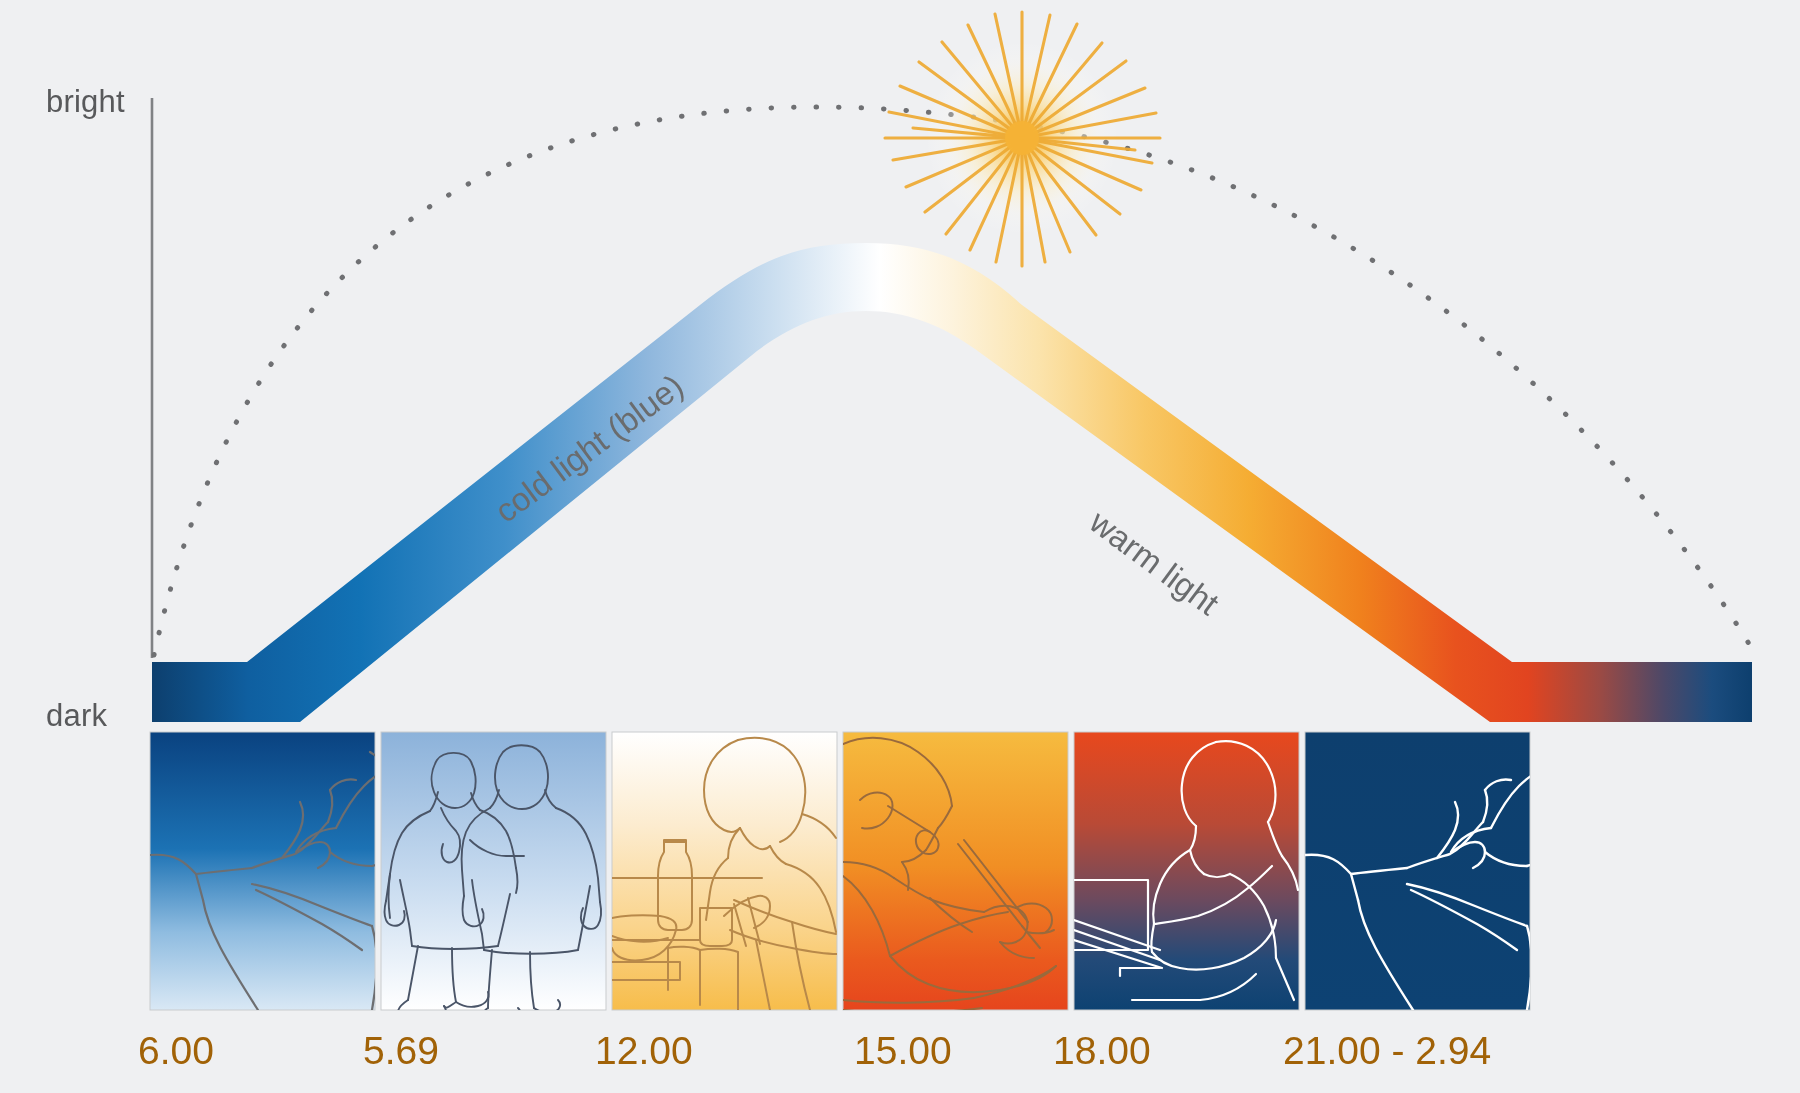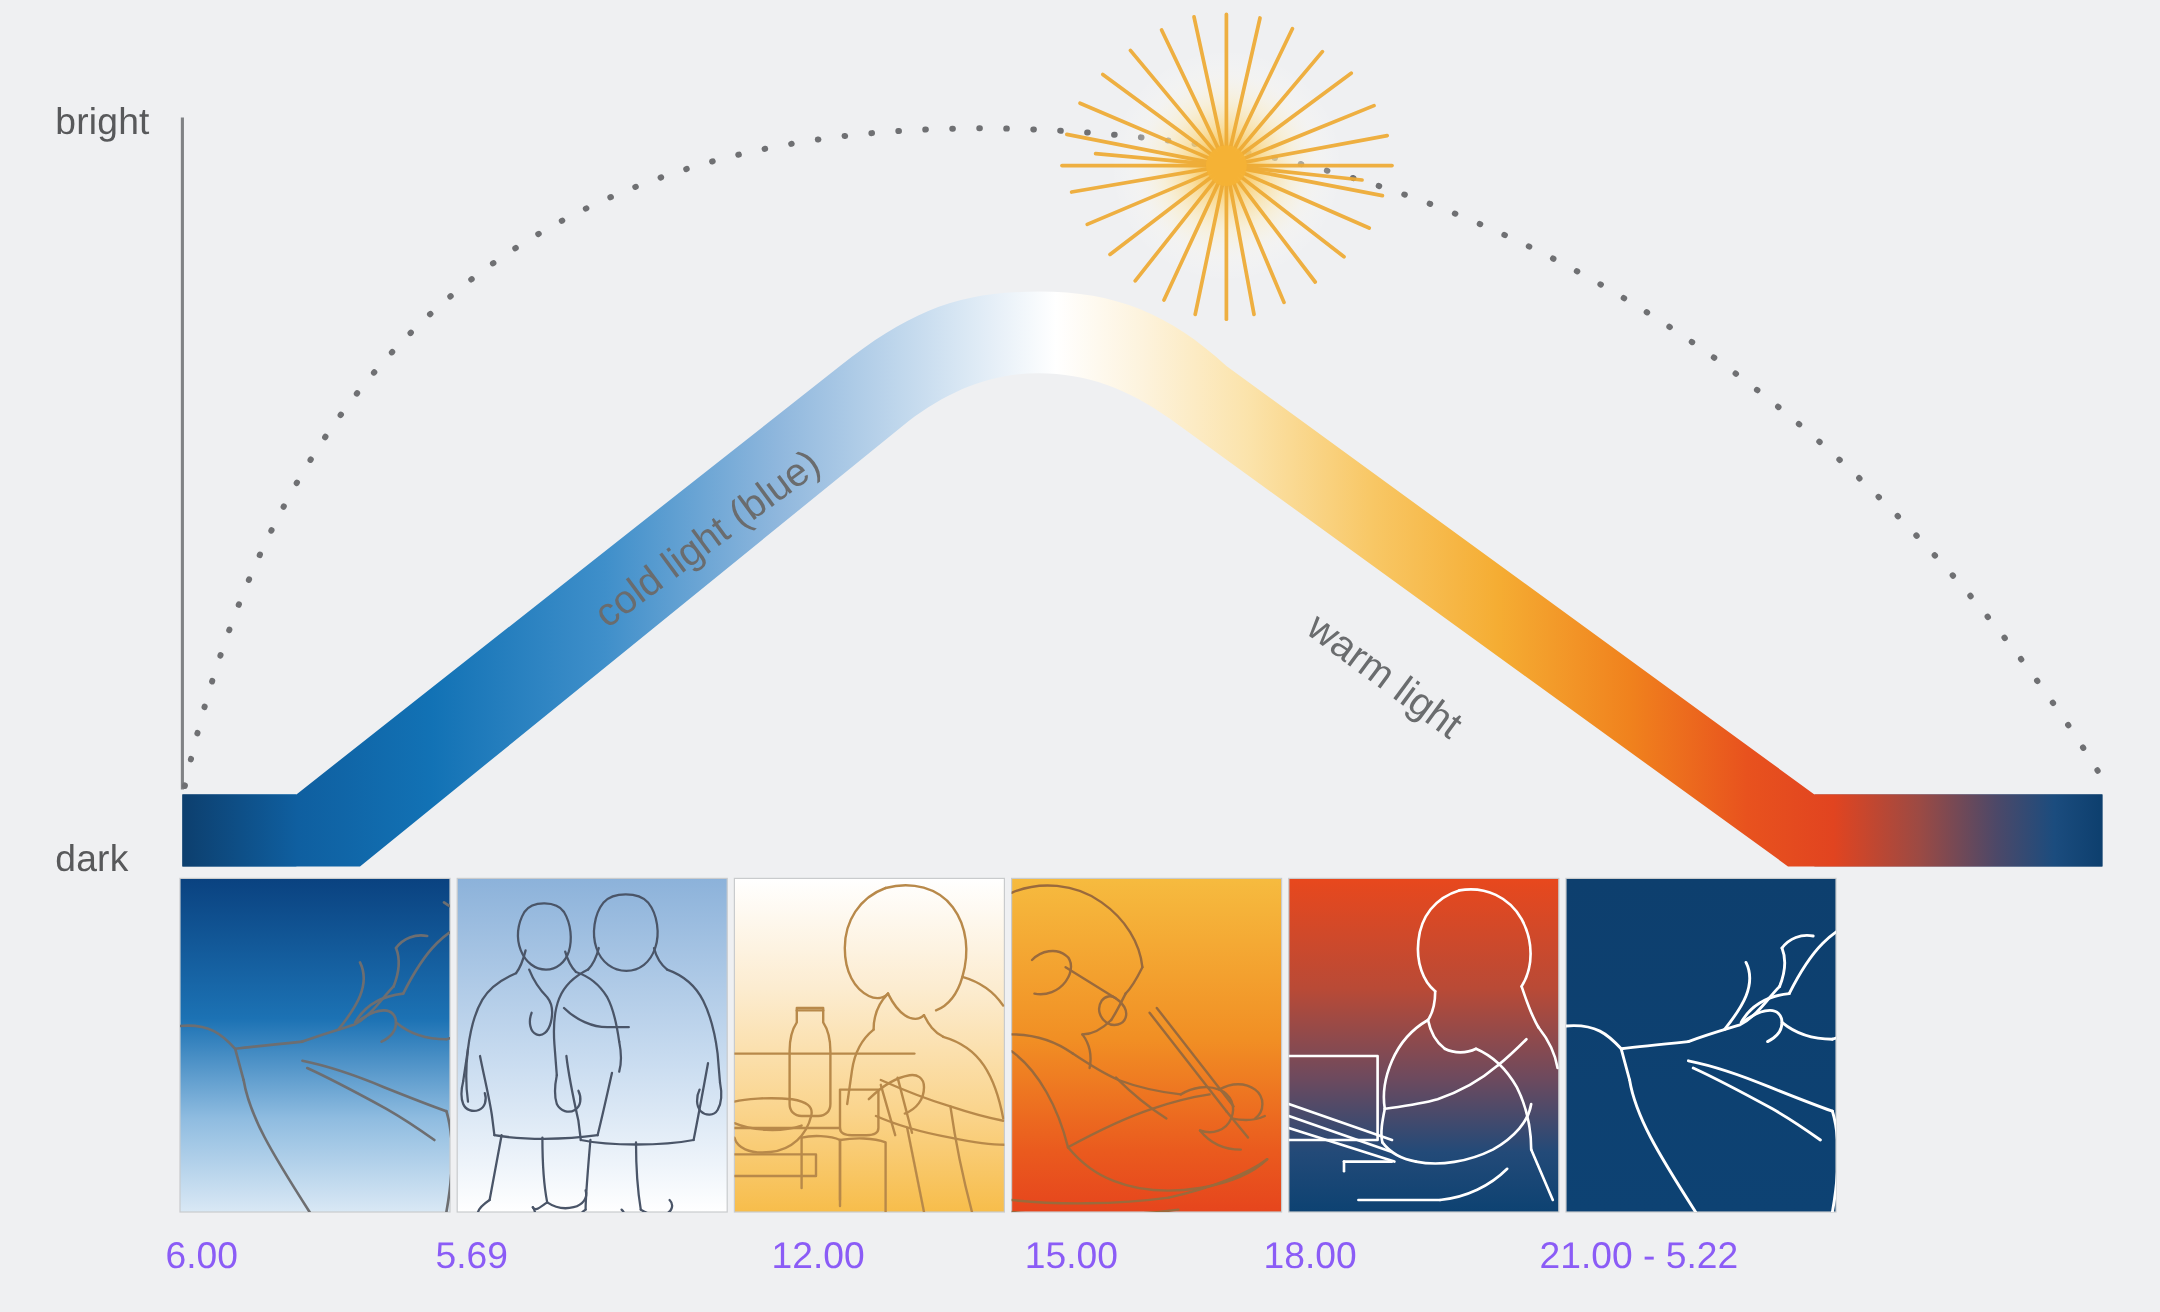--- a/index.html
+++ b/index.html
@@ -20,22 +20,22 @@
     font-family:"Liberation Sans", sans-serif;
     letter-spacing:0.2px;
     white-space:nowrap;
     text-align:center;
   }
   #label-bright{left:46px;top:84px;}
   #label-dark{left:46px;top:698px;}
 
   .time-label{
     position:absolute;
-    color:#8b5cf6;
-    font-size:31px;
+    color:#a16207;
+    font-size:39px;
     white-space:nowrap;
     top:1029px;
   }
 
   .band-text{
     position:absolute;
     color:#6a6c6e;
     font-size:33px;
     white-space:nowrap;
     transform-origin:left top;
@@ -409,19 +409,19 @@
 
   <div class="axis-label" id="label-bright">bright</div>
   <div class="axis-label" id="label-dark">dark</div>
 
   <div class="band-text" id="text-cold">cold light (blue)</div>
   <div class="band-text" id="text-warm">warm light</div>
 
   <div id="time-axis">
       <div class="time-label" style="left: 138px;">6.00</div>
       <div class="time-label" style="left: 363px;">5.69</div>
-      <div class="time-label" style="left: 595px; margin-left: 48px;">12.00</div>
+      <div class="time-label" style="left: 595px;">12.00</div>
       <div class="time-label" style="left: 854px;">15.00</div>
       <div class="time-label" style="left: 1053px;">18.00</div>
-      <div class="time-label" style="left: 1283px;">21.00 - 5.22</div>
+      <div class="time-label" style="left: 1283px;">21.00 - 2.94</div>
     </div>
 
 </div>
 
 </body></html>

